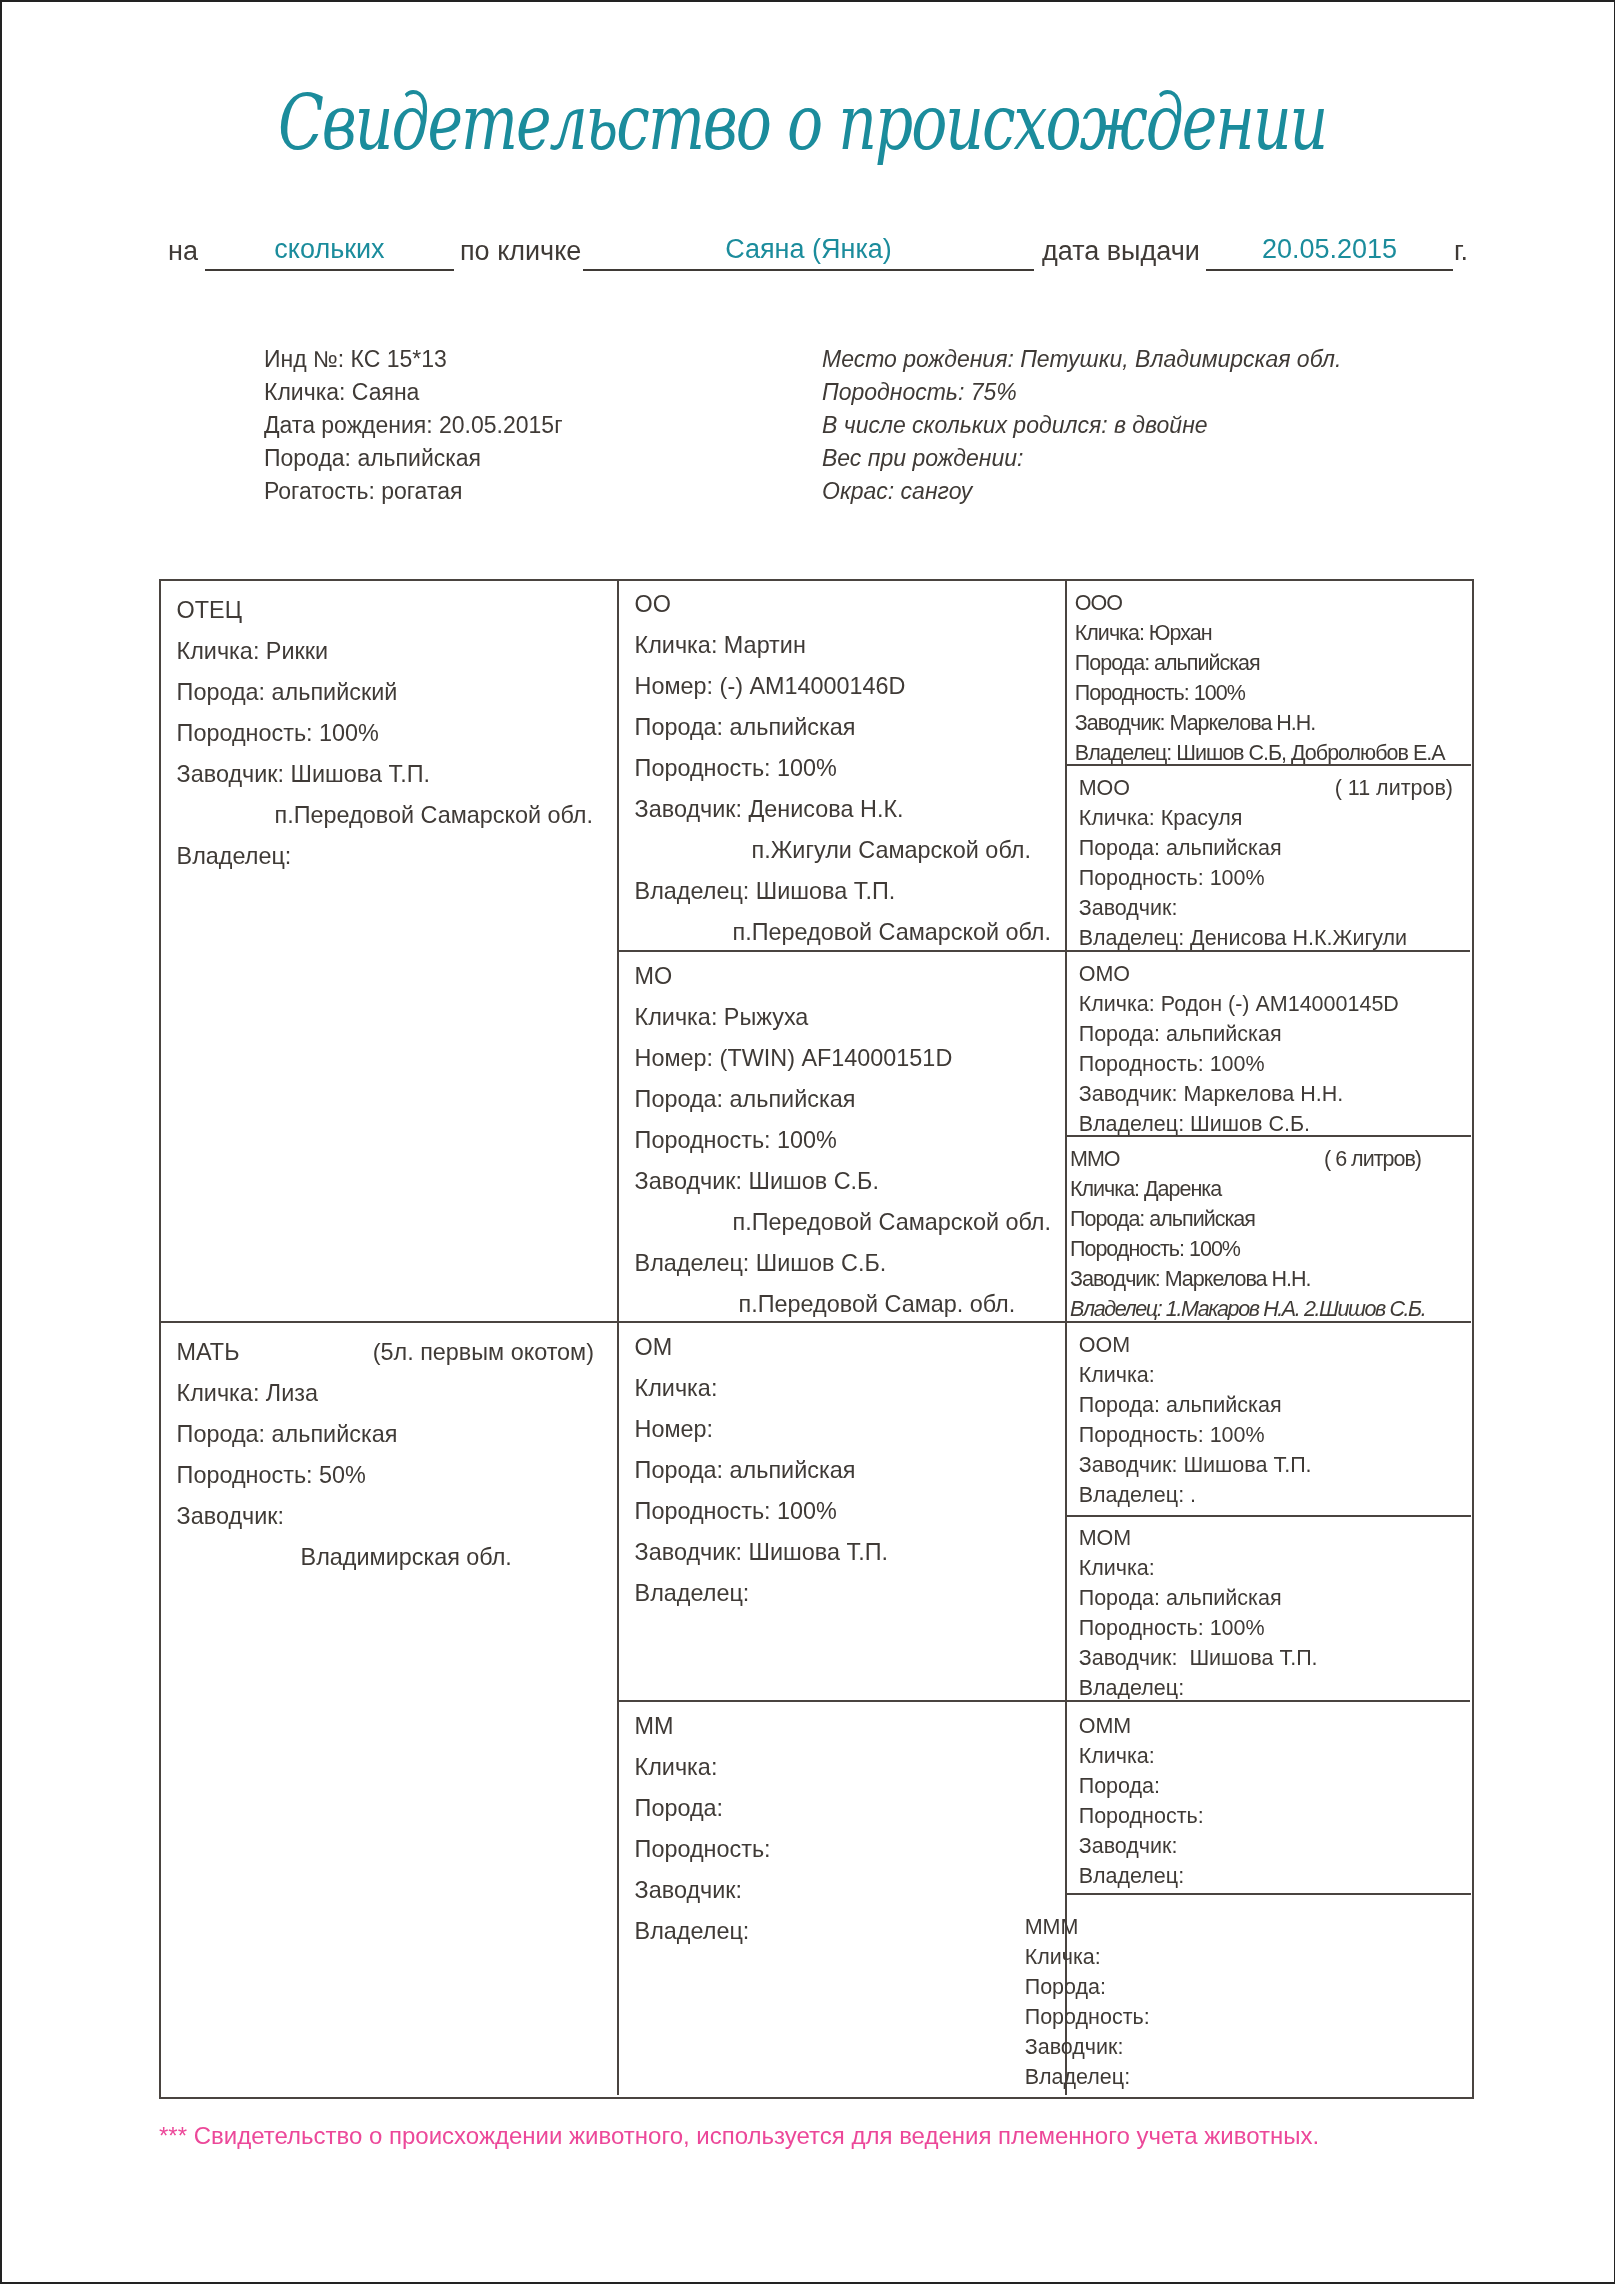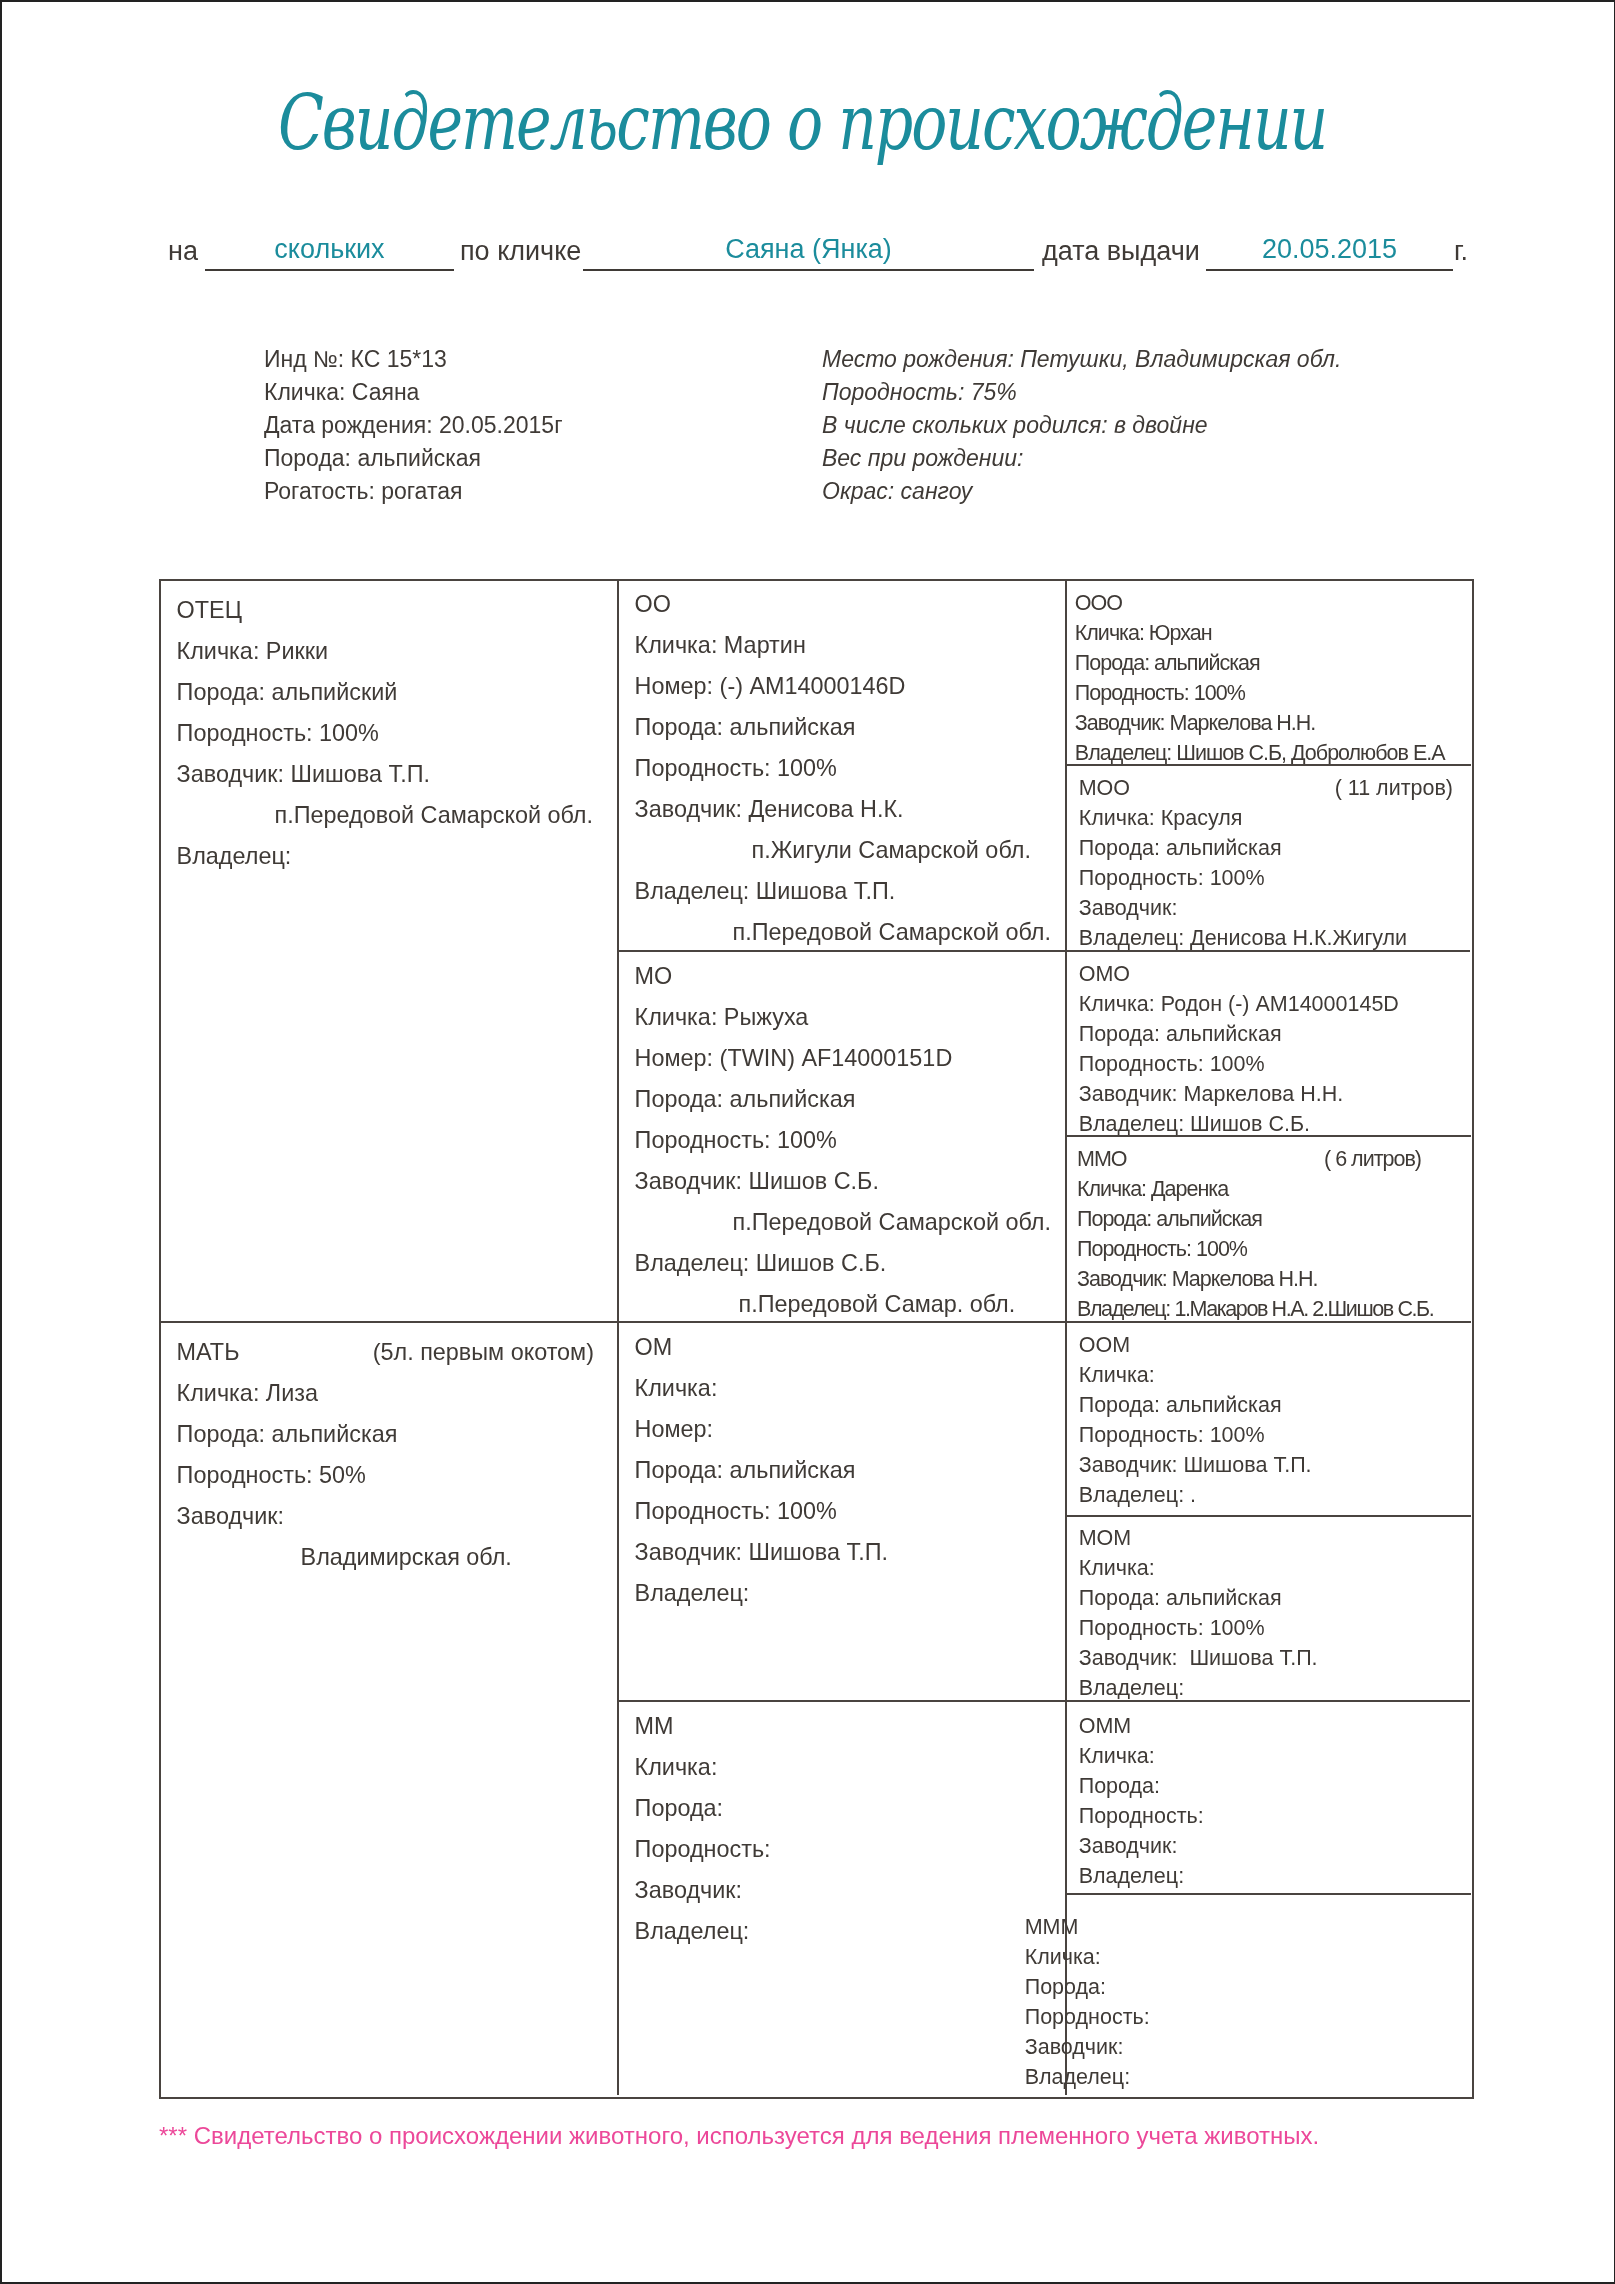--- a/index.html
+++ b/index.html
@@ -179,30 +179,30 @@
 
   <div class="cell small" style="left:906px; top:371px; width:404px; height:183px; padding-left:11.7px;">
     <div class="ln">ОМО</div>
     <div class="ln">Кличка: Родон (-) AM14000145D</div>
     <div class="ln">Порода: альпийская</div>
     <div class="ln">Породность: 100%</div>
     <div class="ln">Заводчик: Маркелова Н.Н.</div>
     <div class="ln">Владелец: Шишов С.Б.</div>
   </div>
 
-  <div class="cell small narrow" style="left:906px; top:556px; width:372px; height:183px; padding-left:10px;">
+  <div class="cell small narrow" style="left:906px; top:556px; width:372px; height:183px; padding-left:3px;">
     <div class="ln hdr">
       <span>ММО</span>
       <span class="note">( 6 литров)</span>
     </div>
     <div class="ln">Кличка: Даренка</div>
     <div class="ln">Порода: альпийская</div>
     <div class="ln">Породность: 100%</div>
     <div class="ln">Заводчик: Маркелова Н.Н.</div>
-    <div class="ln" style="letter-spacing:-1.4px;">Владелец: 1.Макаров Н.А. 2.Шишов С.Б.</div>
+    <div class="ln" style="letter-spacing:-1.4px;font-style:italic;">Владелец: 1.Макаров Н.А. 2.Шишов С.Б.</div>
   </div>
 
   <div class="cell small" style="left:906px; top:742px; width:404px; height:192px; padding-left:11.7px;">
     <div class="ln">ООМ</div>
     <div class="ln">Кличка:</div>
     <div class="ln">Порода: альпийская</div>
     <div class="ln">Породность: 100%</div>
     <div class="ln">Заводчик: Шишова Т.П.</div>
     <div class="ln">Владелец: .</div>
   </div>

